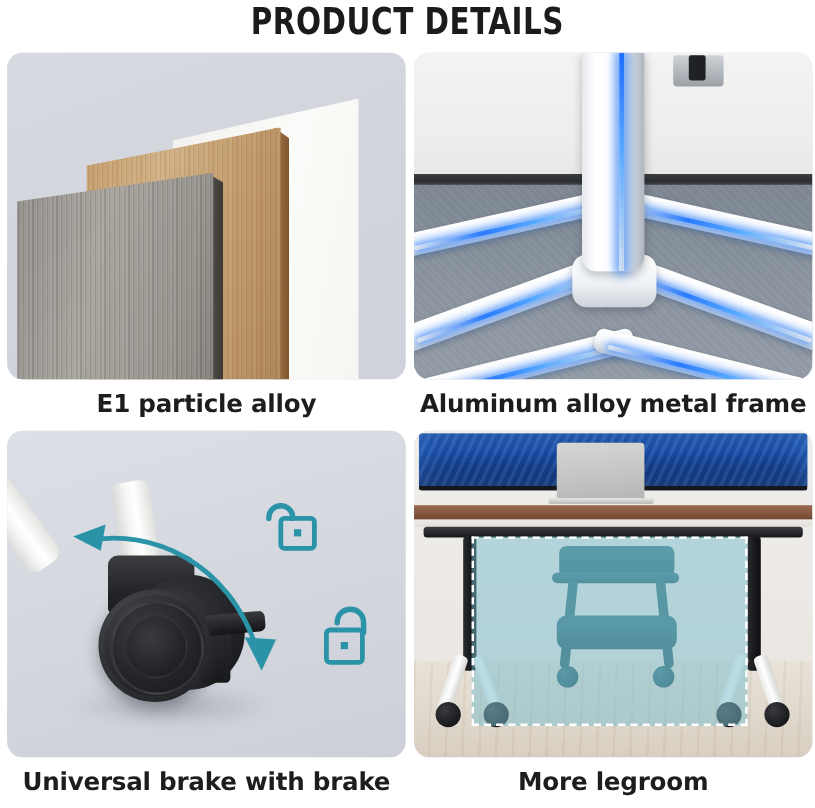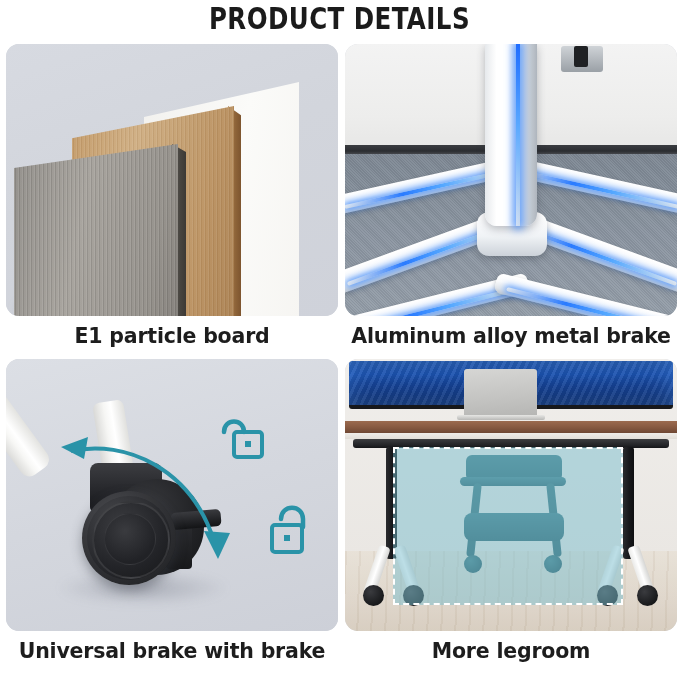--- a/index.html
+++ b/index.html
@@ -459,21 +459,21 @@
   <div class="cell c0">
     <div class="panel">
       <div class="boards-bg"></div>
       <div class="board-shadow"></div>
       <div class="board-white-face"></div>
       <div class="board-oak-edge"></div>
       <div class="board-oak-face"></div>
       <div class="board-gray-edge"></div>
       <div class="board-gray-face"></div>
     </div>
-    <div class="caption">E1 particle board</div>
+    <div class="caption">E1 particle alloy</div>
   </div>
 
   <div class="cell c1">
     <div class="panel">
       <div class="frame-wall"></div>
       <div class="wall-bracket"></div>
       <div class="frame-baseboard"></div>
       <div class="frame-floor"></div>
 
       <div class="bar bar-ul">
@@ -493,21 +493,21 @@
       </div>
       <div class="bar bar-fr">
         <span class="glow"></span>
       </div>
 
       <div class="frame-hub"></div>
       <div class="frame-column">
         <span class="cglow"></span>
       </div>
     </div>
-    <div class="caption">Aluminum alloy metal brake</div>
+    <div class="caption">Aluminum alloy metal frame</div>
   </div>
 
   <div class="cell c2">
     <div class="panel">
       <div class="wheel-bg"></div>
       <div class="wheel-shadow"></div>
       <div class="leg-upper"></div>
       <div class="leg-lower"></div>
       <div class="caster-housing"></div>
       <div class="caster-body"></div>

